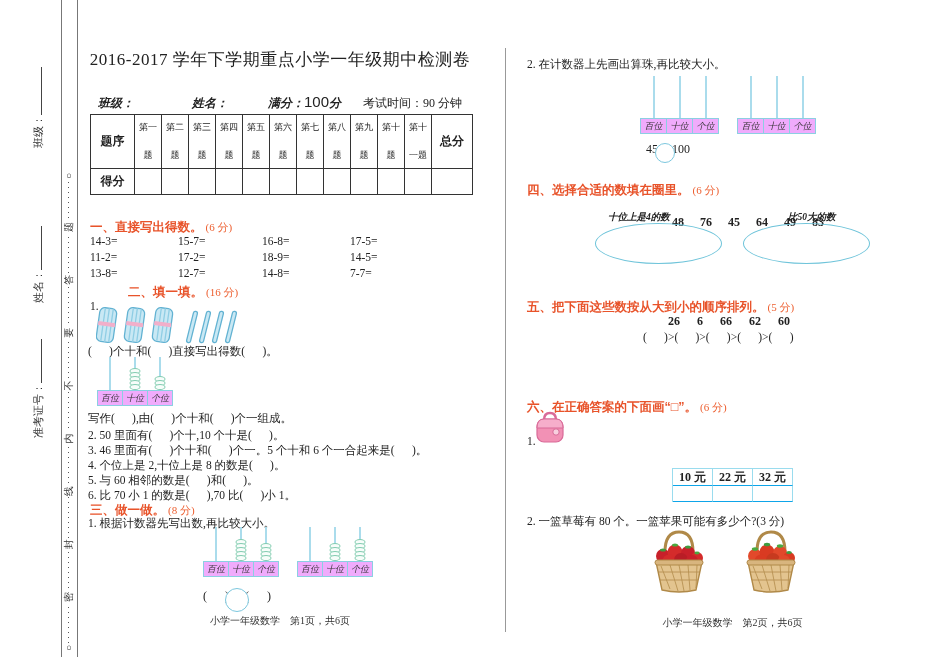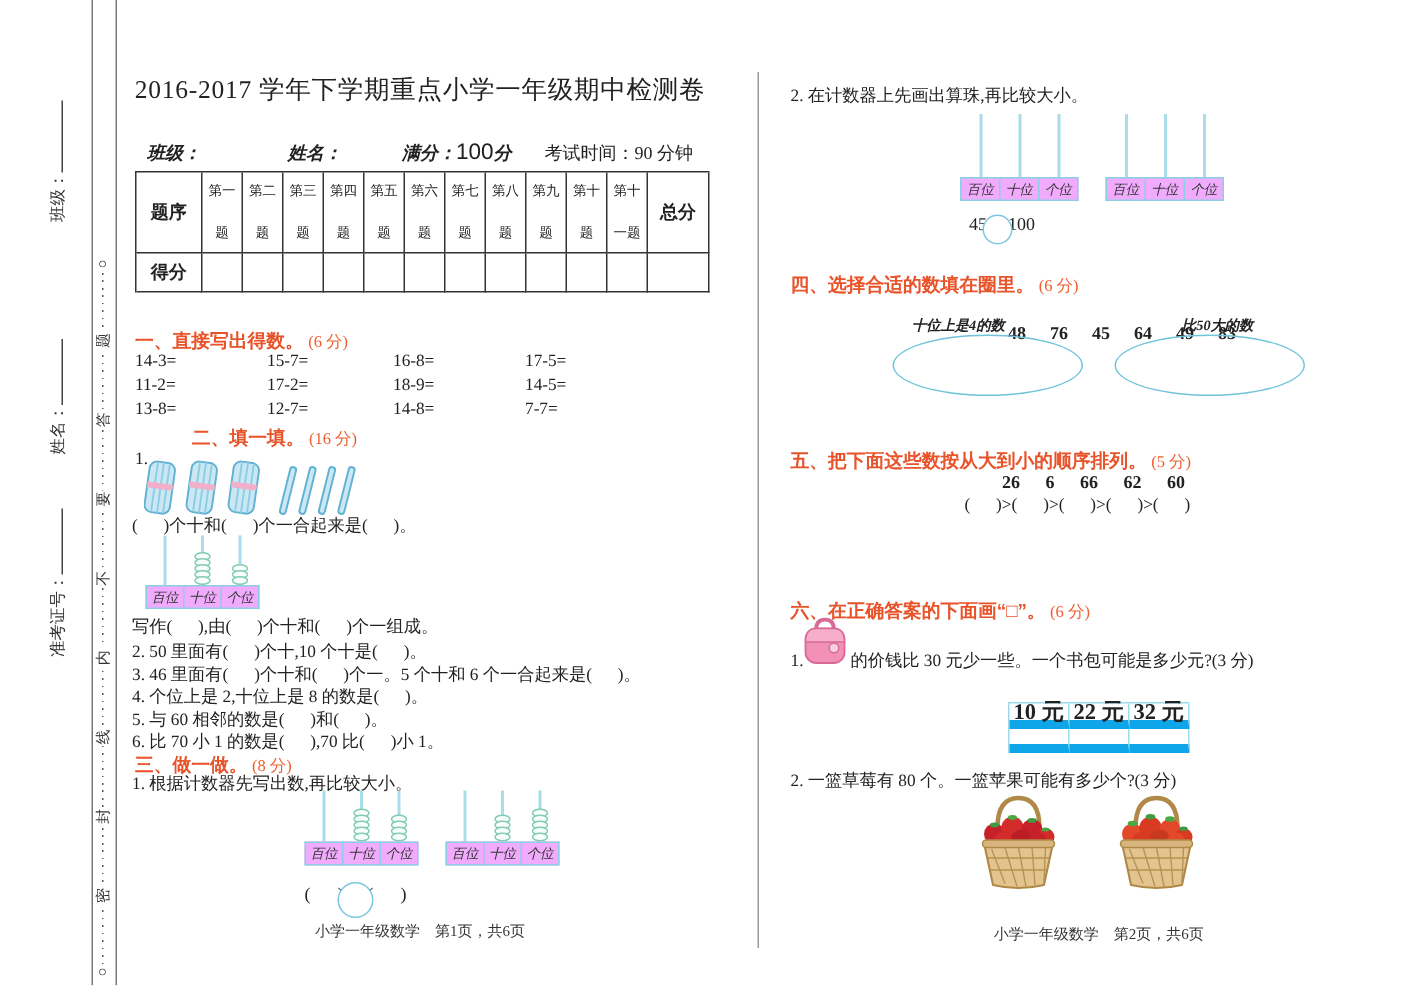--- a/index.html
+++ b/index.html
@@ -72,22 +72,22 @@
     display:flex; align-items:center; justify-content:center;
     font-size:9px; font-style:italic; color:#333;
   }
 
   .cmp-circle { display:inline-block; border:1.5px solid #7cc7de; border-radius:50%; background:#fff; }
   .oval { position:absolute; border:1.3px solid #6fc4da; border-radius:50%; }
 
   
   #money-table { left:672px; top:468px; display:grid; grid-template-columns:repeat(3,40px); grid-template-rows:17px 16px;
     border-left:1px solid #9adcee; border-top:1px solid #9adcee; }
-  #money-table .mcell { border-right:1px solid #9adcee; border-bottom:6px solid #0ea5e9;
-    display:flex; align-items:center; justify-content:center; font-size:15px; font-weight:bold; }
+  #money-table .mcell { border-right:1px solid #9adcee; border-bottom:1px solid #0ea5e9;
+    display:flex; align-items:center; justify-content:center; font-size:12px; font-weight:bold; }
 
   .footer { font-size:10px; color:#333; }
   #divider { left:505px; top:48px; width:1px; height:584px; background:#999; position:absolute; }
 
   .num-row { position:absolute; display:flex; font-size:12px; font-weight:bold; }
   .oval-label { position:absolute; font-size:9.5px; font-weight:bold; font-style:italic; }
 </style>
 </head>
 <body>
 
@@ -244,21 +244,21 @@
           <line x1="71" y1="3" x2="71" y2="35" stroke="#8fcde4"></line>
           <rect x="58" y="16" width="17" height="4" fill="#f2afca" stroke="none"></rect>
         </g>
       <rect x="94" y="5" width="4" height="32" rx="2" transform="rotate(14 96 21)"></rect>
       <rect x="107" y="5" width="4" height="32" rx="2" transform="rotate(14 109 21)"></rect>
       <rect x="120" y="5" width="4" height="32" rx="2" transform="rotate(14 122 21)"></rect>
       <rect x="133" y="5" width="4" height="32" rx="2" transform="rotate(14 135 21)"></rect>
     </g>
   </svg>
 
-  <div class="abs txt pre" style="left:88px; top:344px;">(      )个十和(      )个一合起来是(      )。</div>
+  <div class="abs txt pre" style="left:88px; top:344px;">(      )个十和(      )直接写出得数(      )。</div>
 
   <div class="counter" style="left:97px; top:357px; --rodh:33px; --cw:26px;">
       <div class="col">
         <div class="rod"></div>
         <div class="beads"></div>
         <div class="plab">百位</div>
       </div>
       <div class="col">
         <div class="rod"></div>
         <div class="beads">
@@ -439,21 +439,20 @@
     <span class="s">(6 分)</span>
   </div>
 
   <svg class="abs" style="left:535px; top:411px;" width="30" height="33" viewBox="0 0 30 33">
     <path d="M9 9 Q9 2 15 2 Q21 2 21 9" fill="none" stroke="#d96a98" stroke-width="2.5"></path>
     <rect x="2" y="8" width="26" height="23" rx="7" fill="#f291b5" stroke="#d96a98" stroke-width="1.2"></rect>
     <path d="M2 17 Q2 8 9 8 L21 8 Q28 8 28 17 Z" fill="#f6aecb" stroke="#d96a98" stroke-width="1"></path>
     <circle cx="21" cy="21" r="3.2" fill="#f8cfde" stroke="#d96a98" stroke-width="1"></circle>
   </svg>
   <div class="abs txt" style="left:527px; top:434px;">1.</div>
-  <div class="abs txt" style="left:567px; top:434px;">的价钱比 30 元少一些。一个书包可能是多少元?(3 分)</div>
 
   <div class="abs" id="money-table">
       <div class="mcell">10 元</div>
       <div class="mcell">22 元</div>
       <div class="mcell">32 元</div>
       <div class="mcell"></div>
       <div class="mcell"></div>
       <div class="mcell"></div>
     </div>
 

